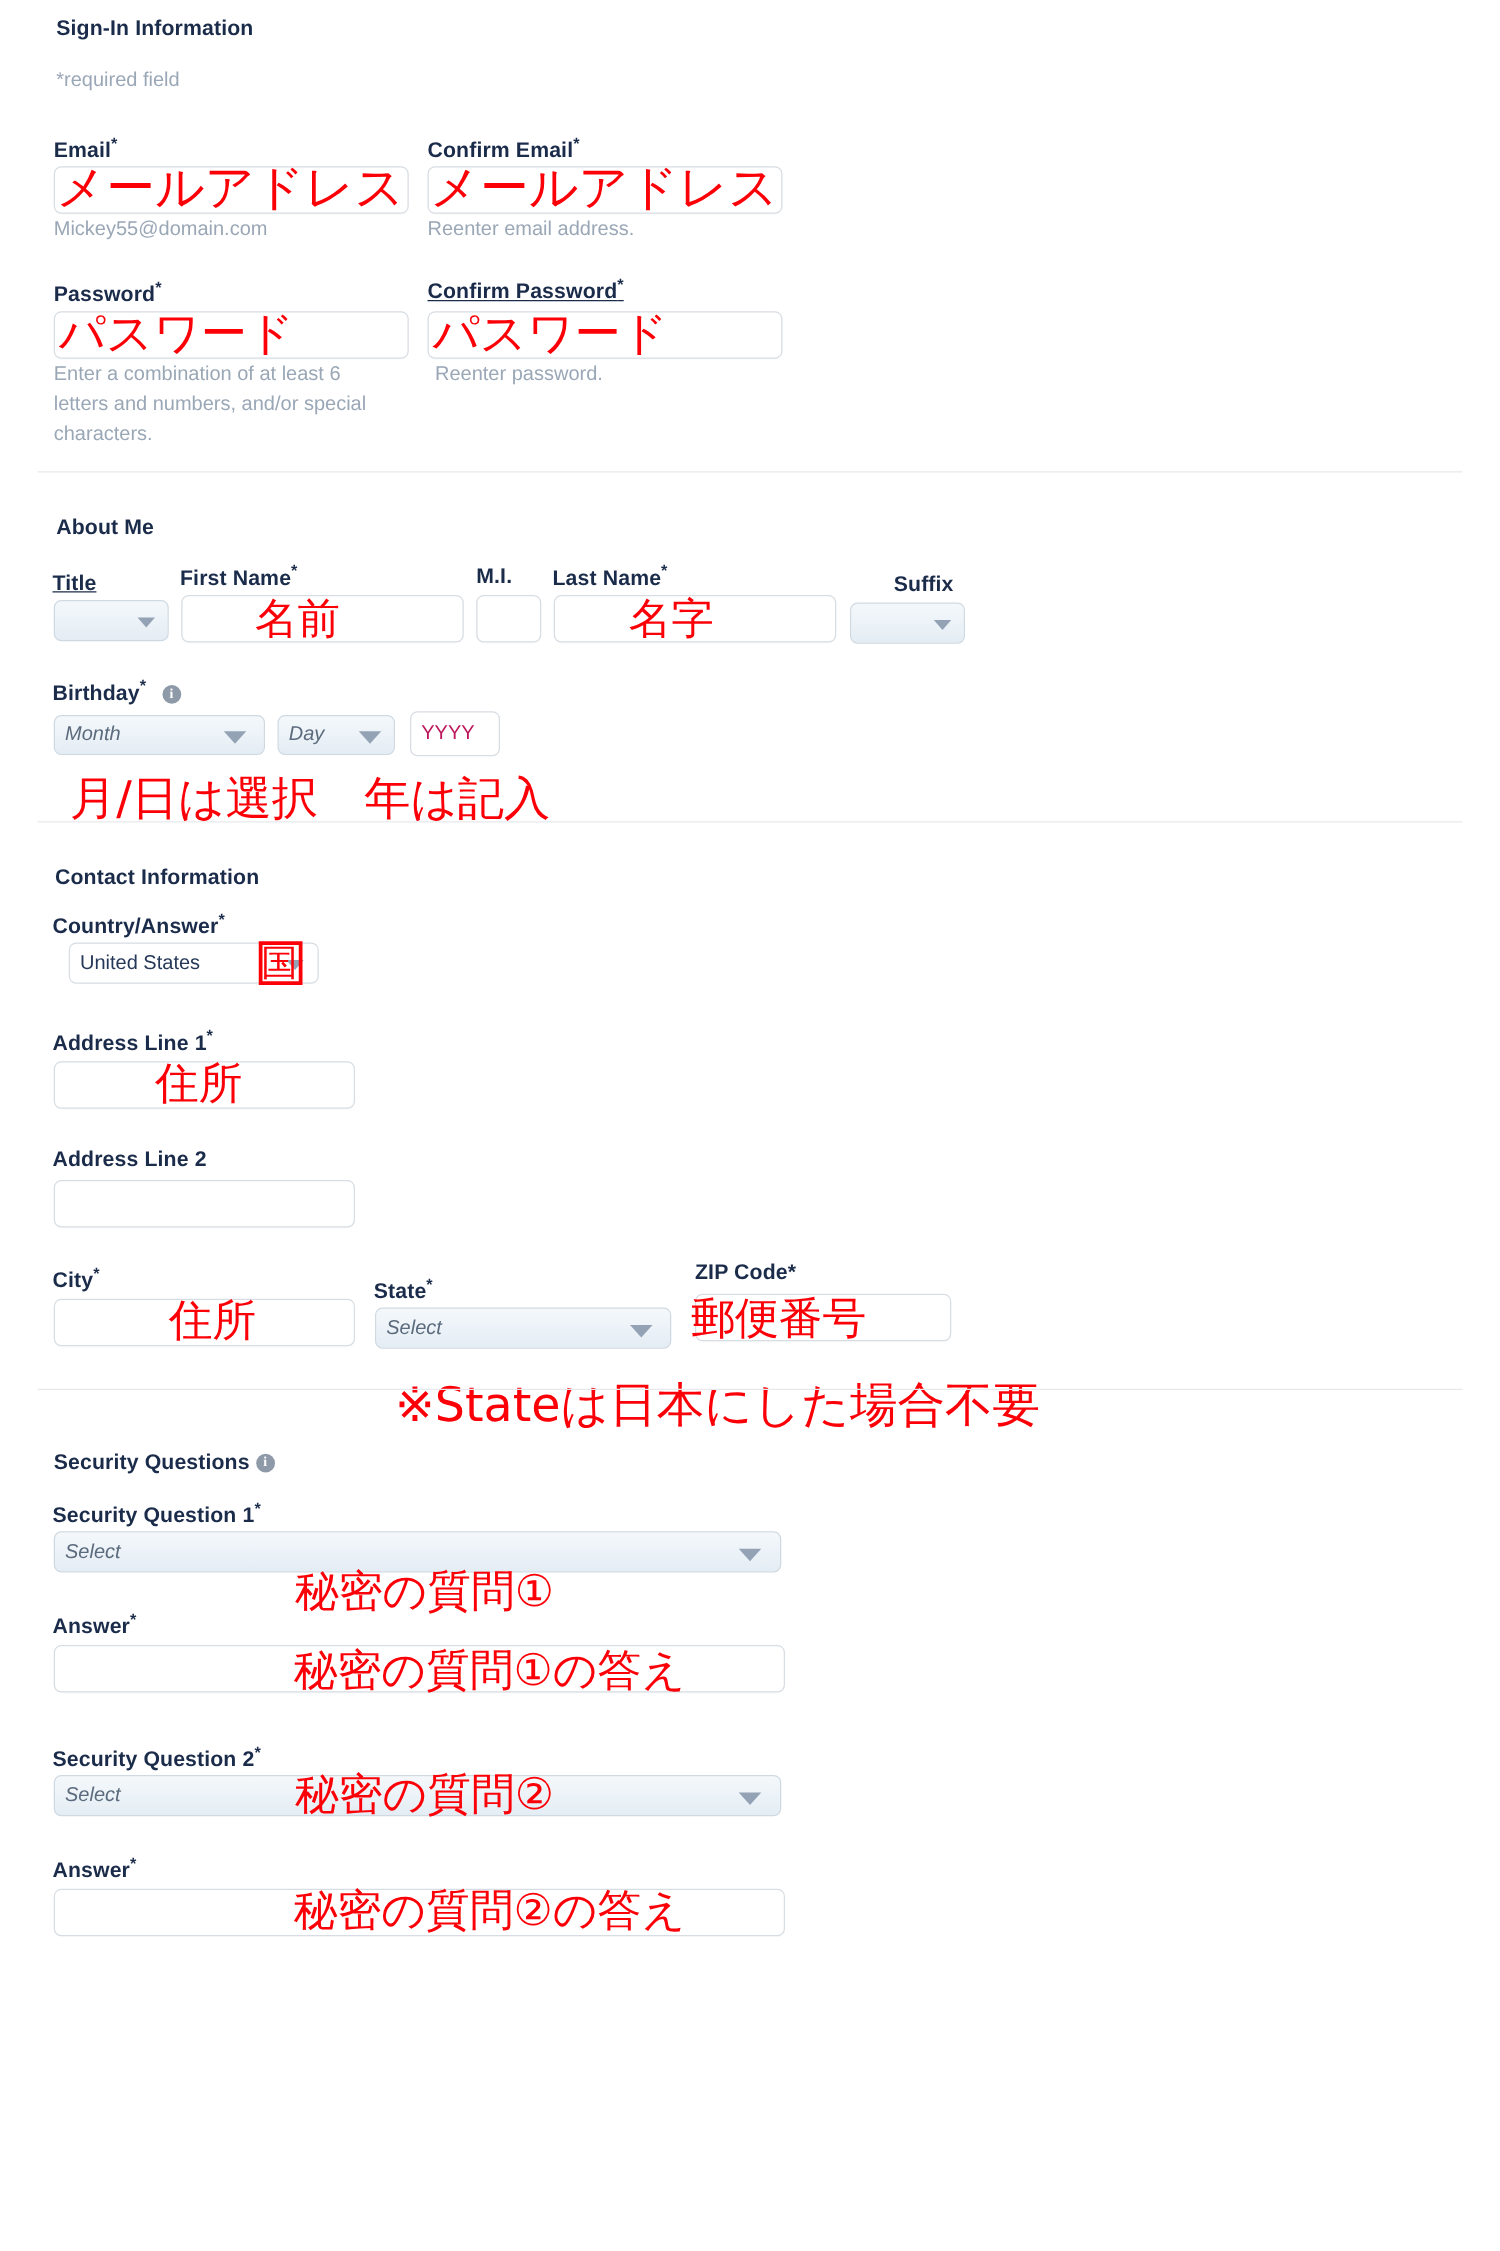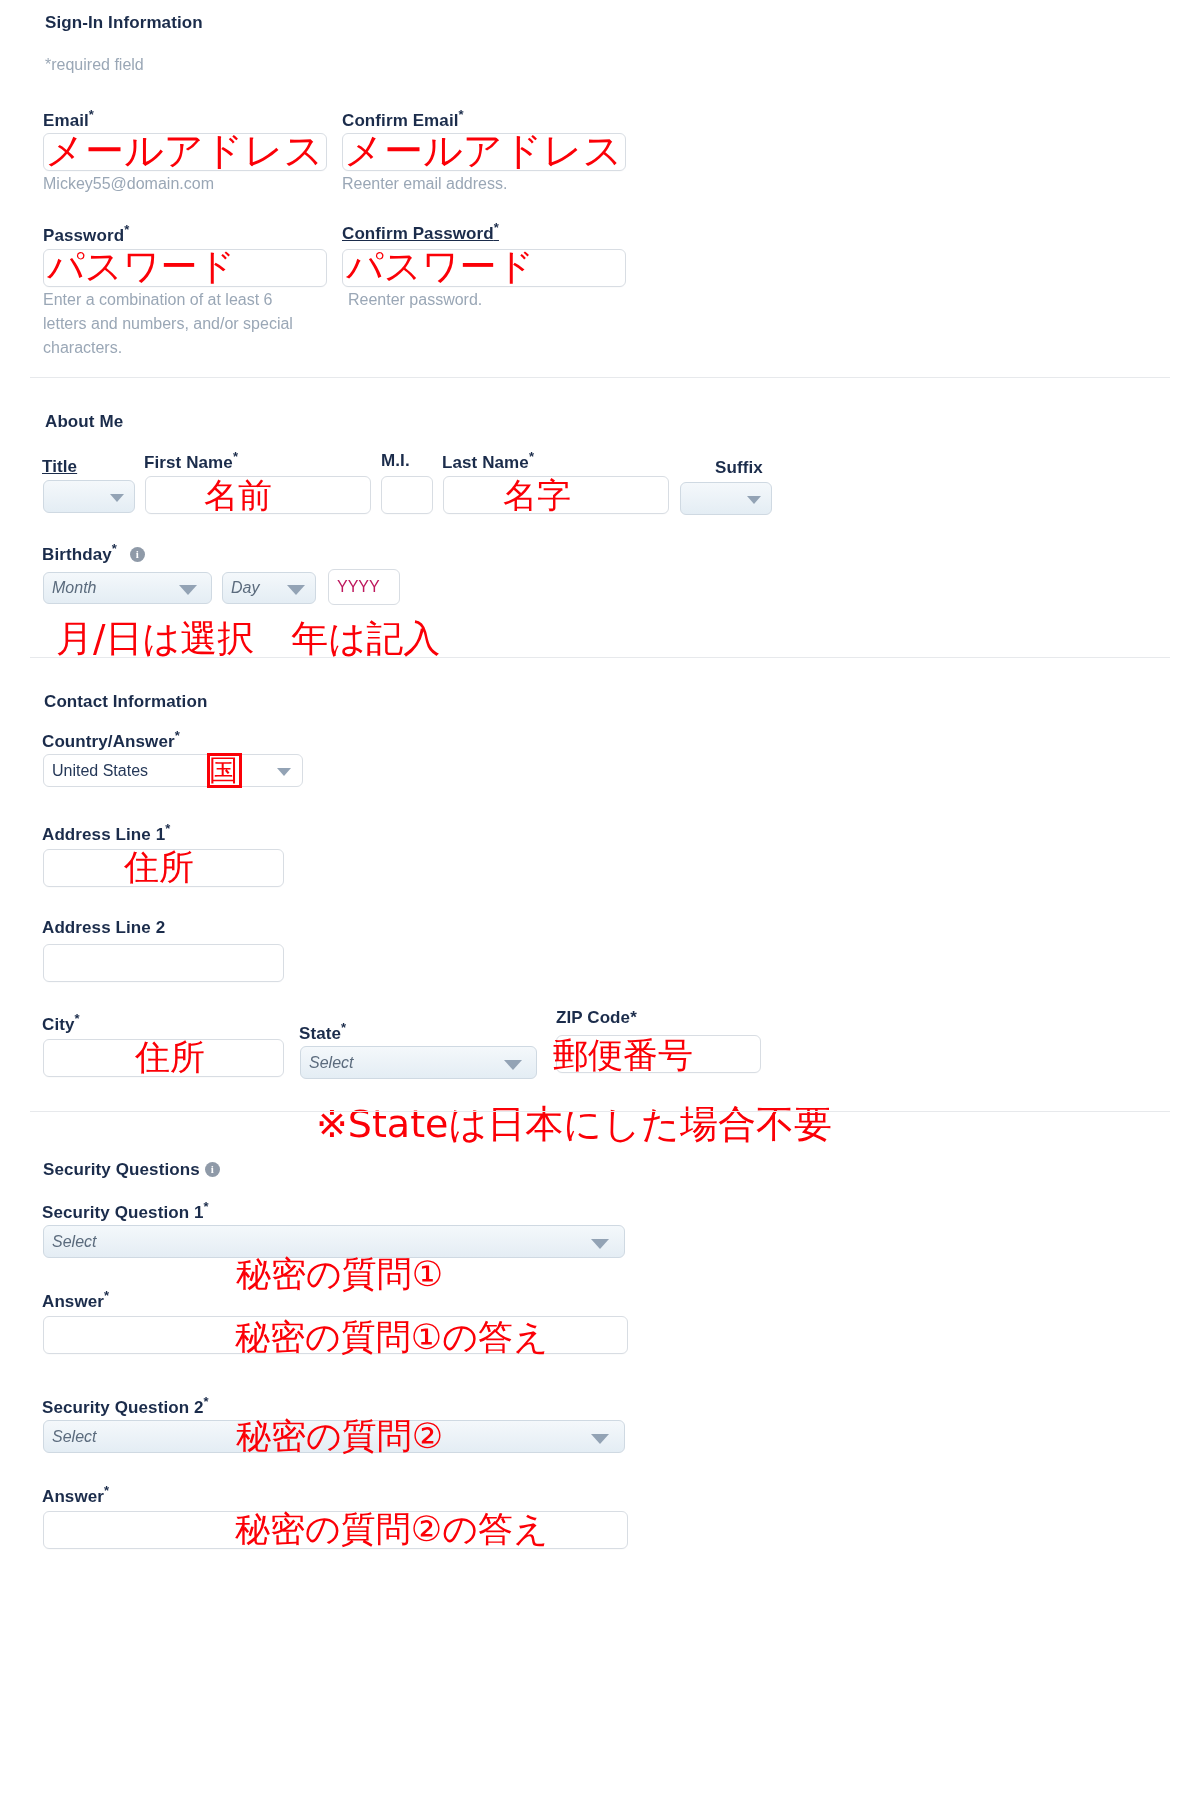--- a/index.html
+++ b/index.html
@@ -169,21 +169,21 @@
   </div>
 
   <div class="divider" style="top:657px;left:30px;"></div>
 
   <div>
     <div class="sec-title" style="position:absolute;left:44px;top:692px;">Contact Information</div>
 
     <div class="fld-label" style="position:absolute;left:42px;top:728px;">
       <span>Country/Answer</span><span class="ast">*</span>
     </div>
-    <div class="sel solid" style="position:absolute;left:43px;top:754px;width:260px;height:33px;padding-right:34px;">
+    <div class="sel solid" style="position:absolute;left:55px;top:754px;width:200px;height:33px;padding-right:34px;">
       <span class="lbl">United States</span>
       <span class="arrow sm" style="right:11px;"></span>
     </div>
     <div class="anno-box" style="left:207px;top:753px;width:35px;height:35px;"></div>
     <div class="anno" style="left:209px;top:756px;font-size:29px;">国</div>
 
     <div class="fld-label" style="position:absolute;left:42px;top:821px;">
       <span>Address Line 1</span><span class="ast">*</span>
     </div>
     <input class="txt" style="position: absolute; left: 43px; top: 849px; width: 241px; height: 38px;" value="">

